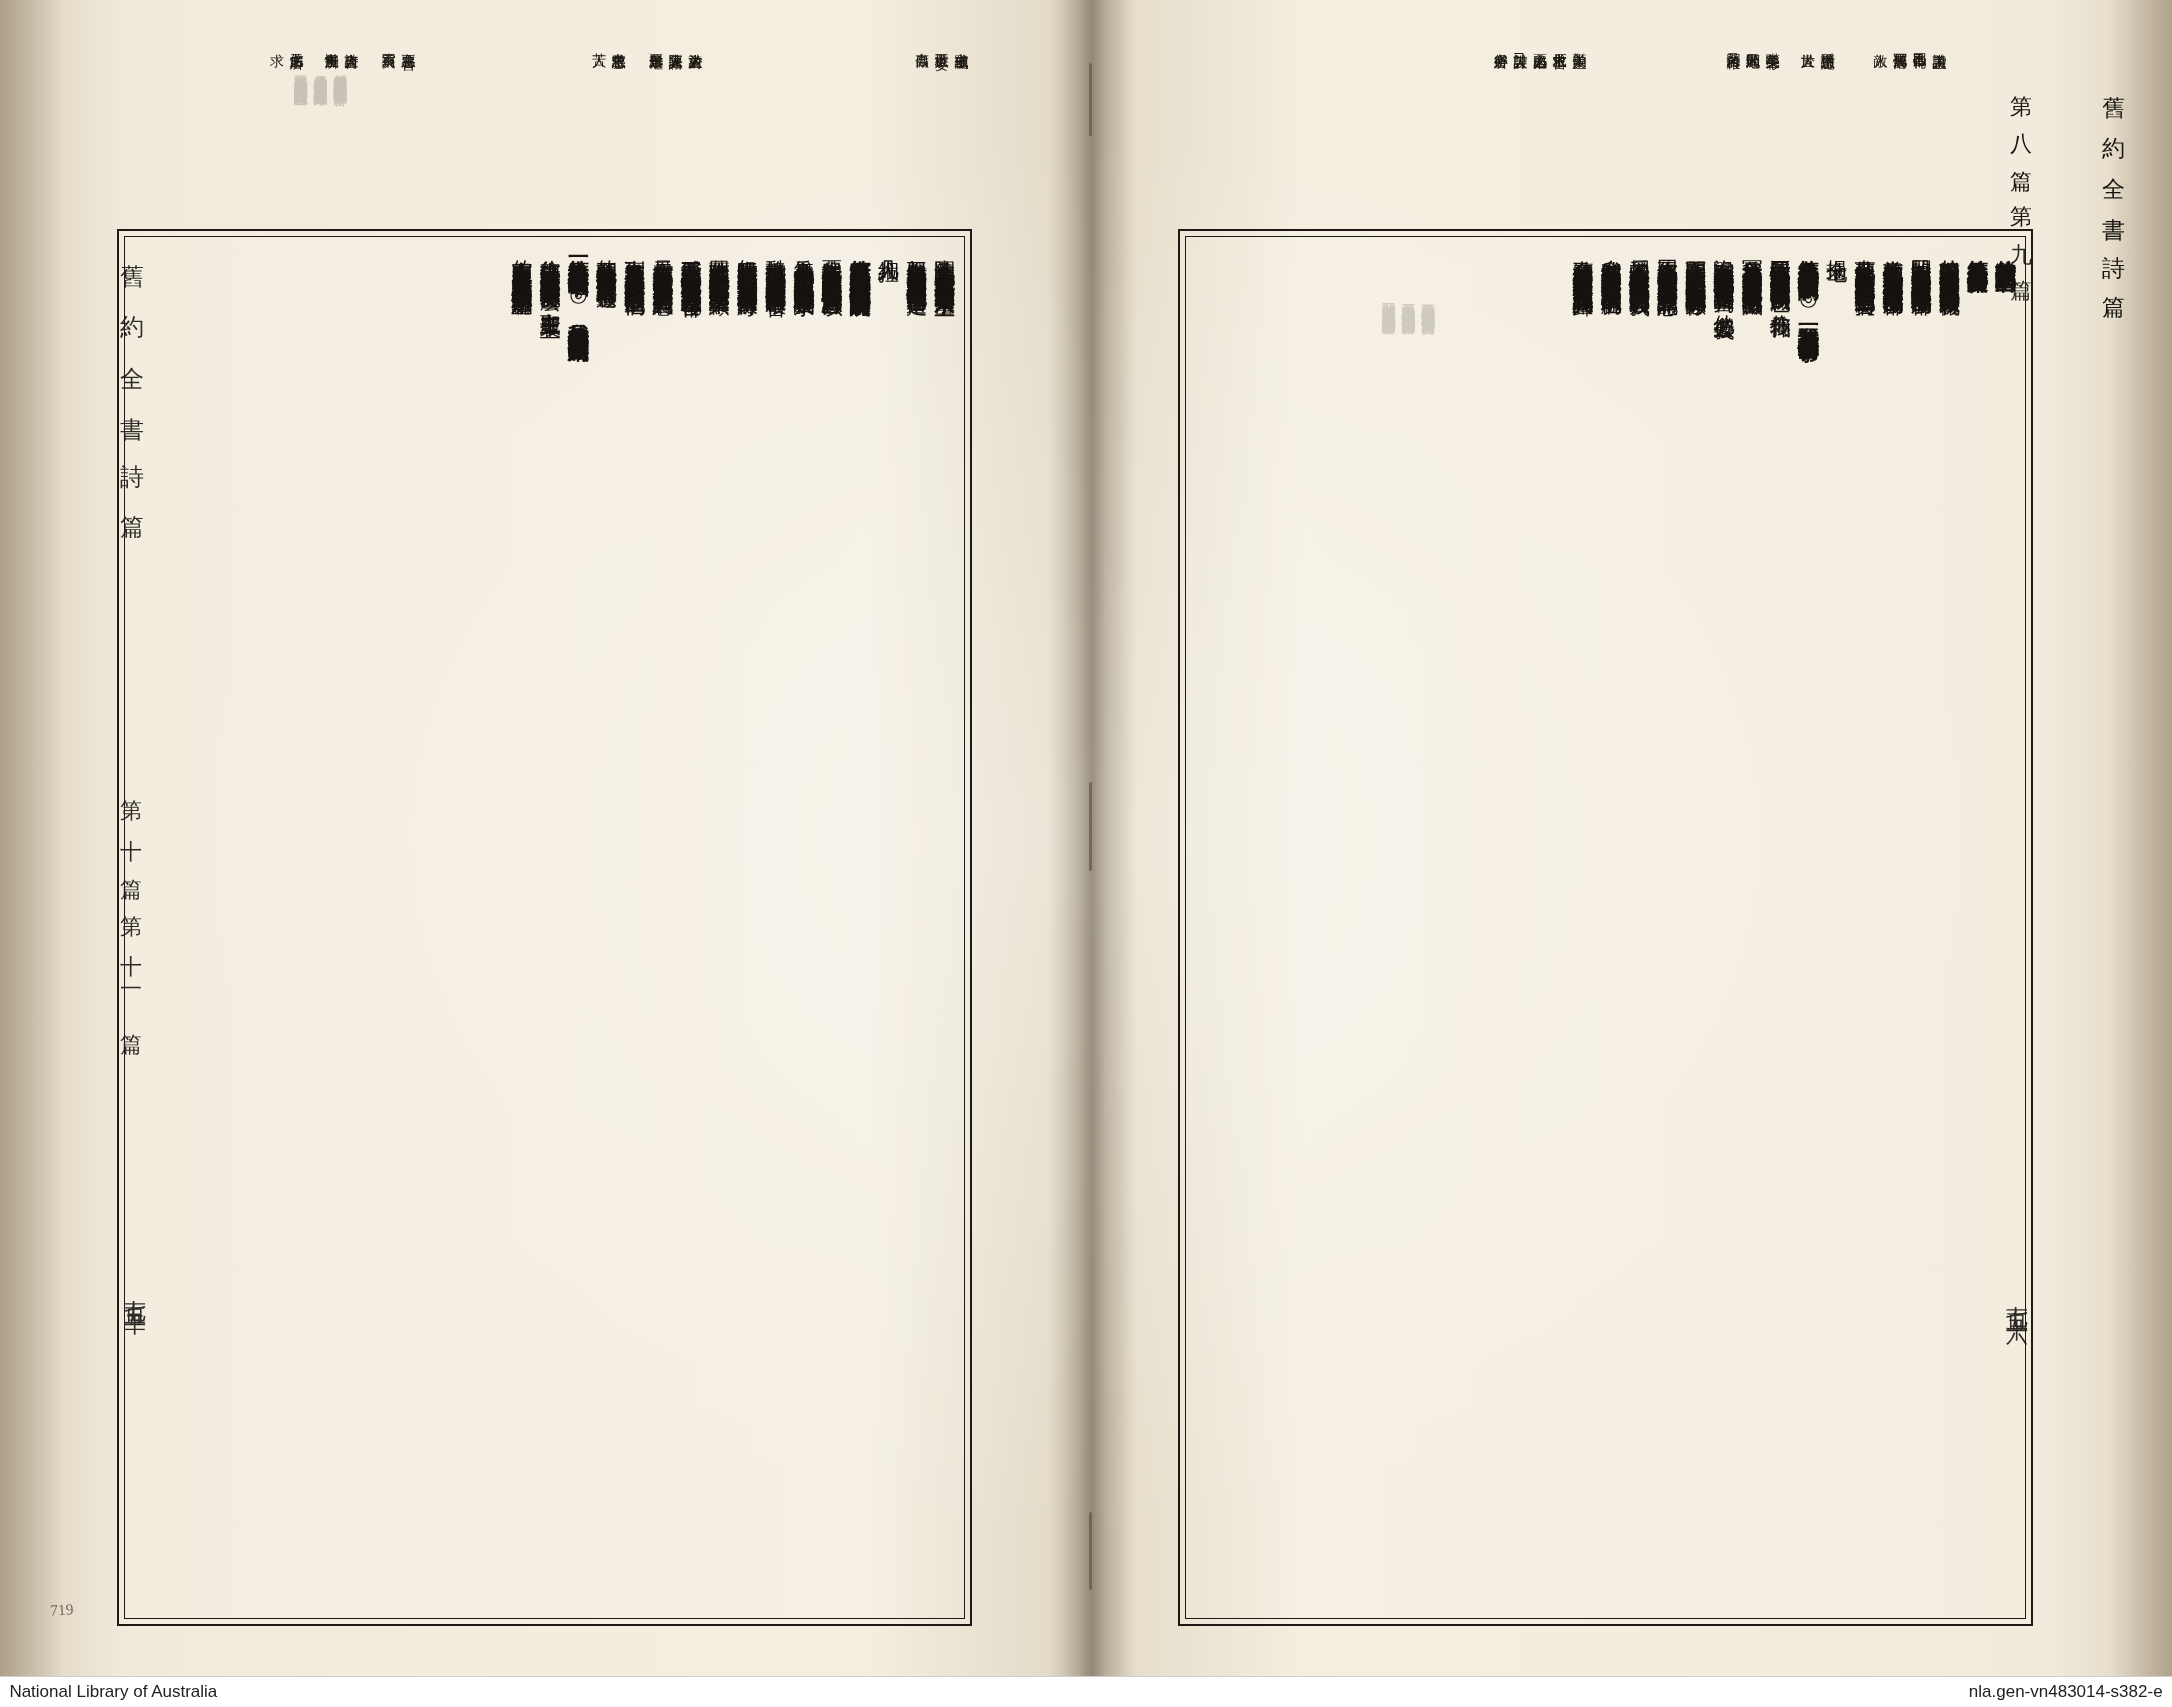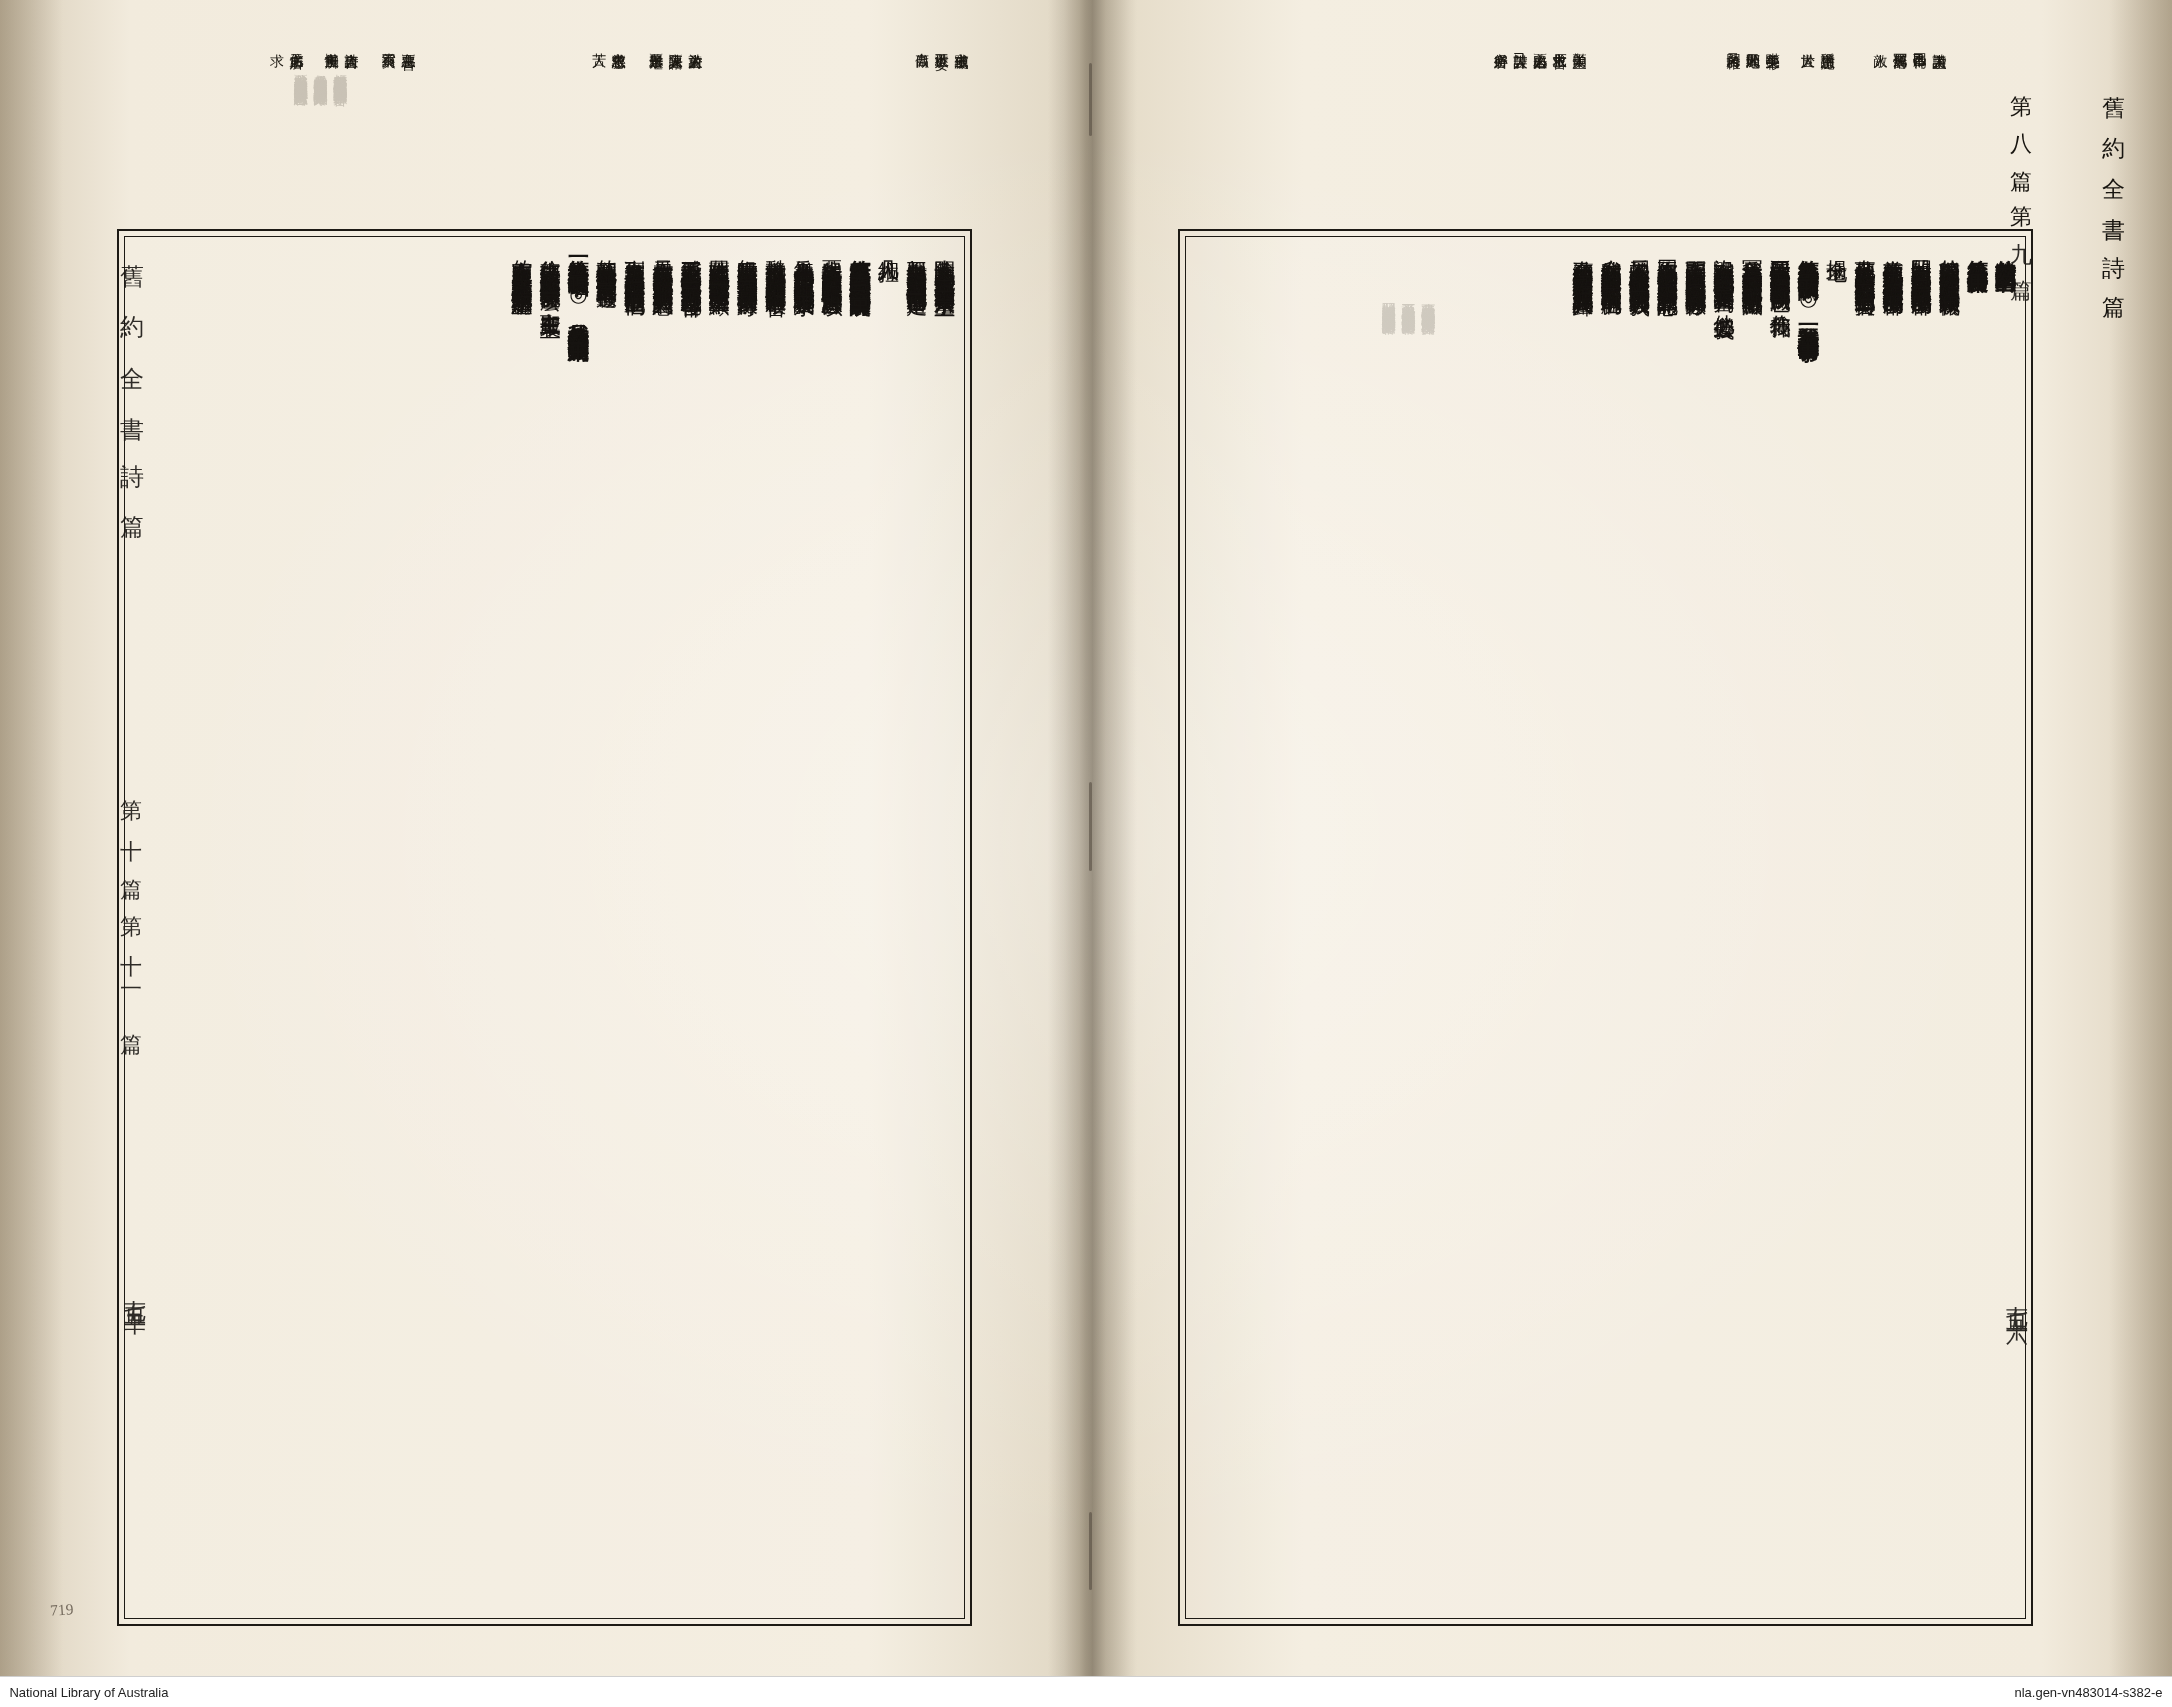--- a/index.html
+++ b/index.html
@@ -74,21 +74,21 @@
     bottom: 0;
     width: 2172px;
     height: 31px;
     background: #ffffff;
     border-top: 0.5px solid #cfcfcf;
     display: flex;
     align-items: center;
     justify-content: space-between;
     padding: 0 9.4px;
     box-sizing: border-box;
-    font-size: 13px;
+    font-size: 17px;
     color: #222;
     font-family: "Liberation Sans", sans-serif;
   }
 
   
   .leaf {
     position: absolute;
     box-sizing: border-box;
   }
   .frame {

